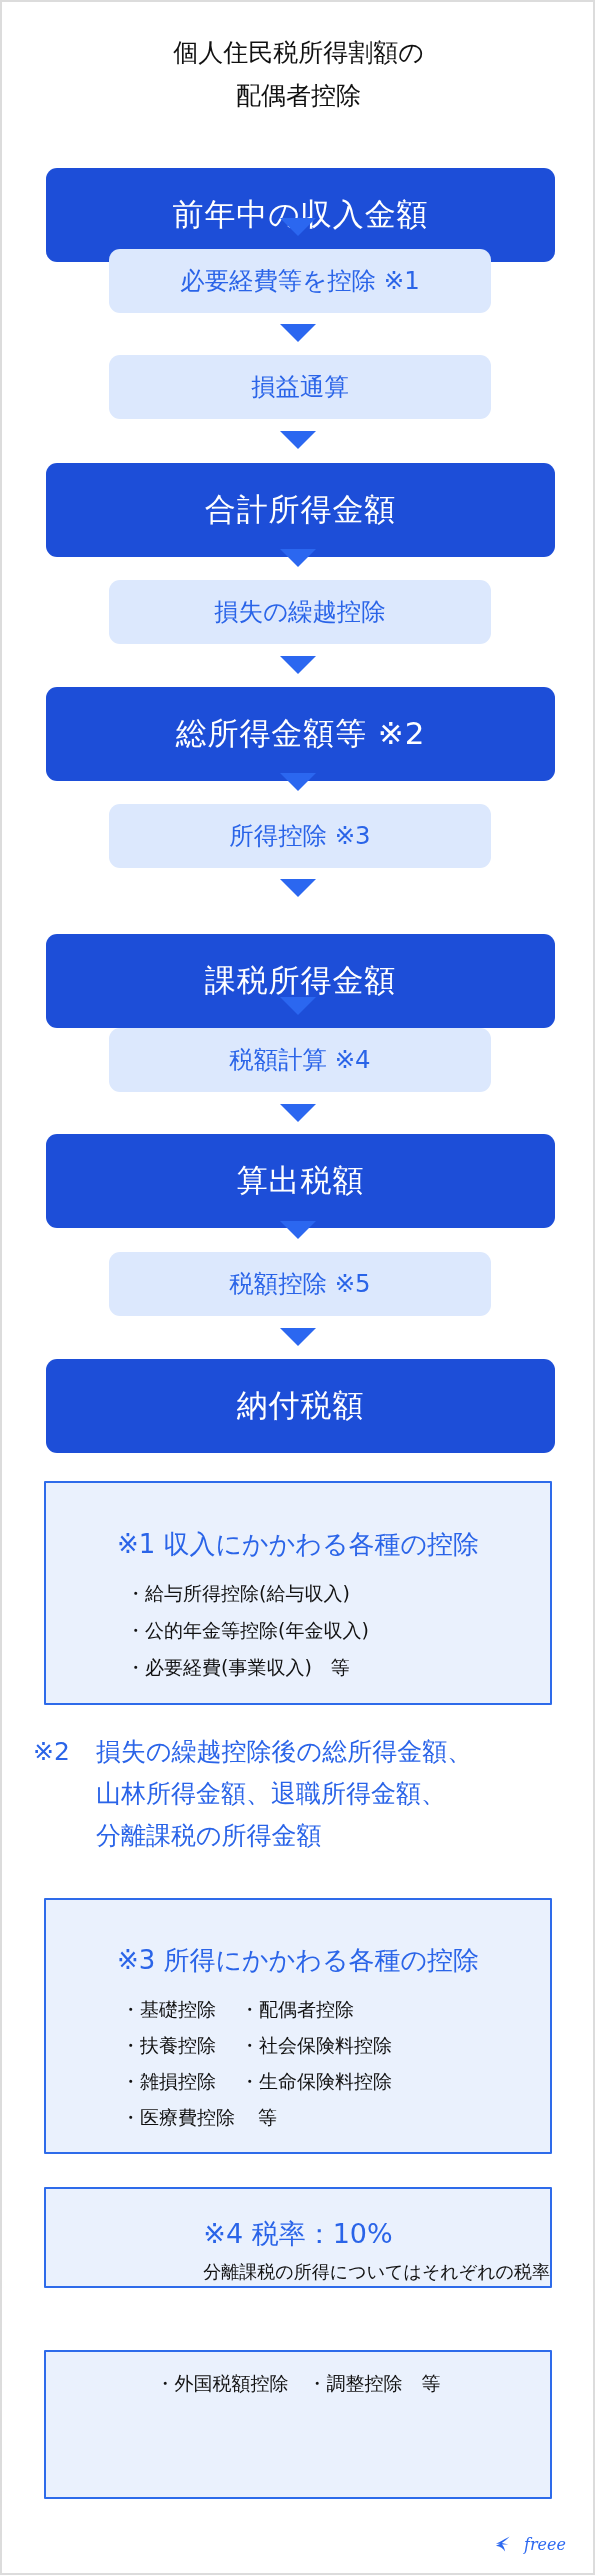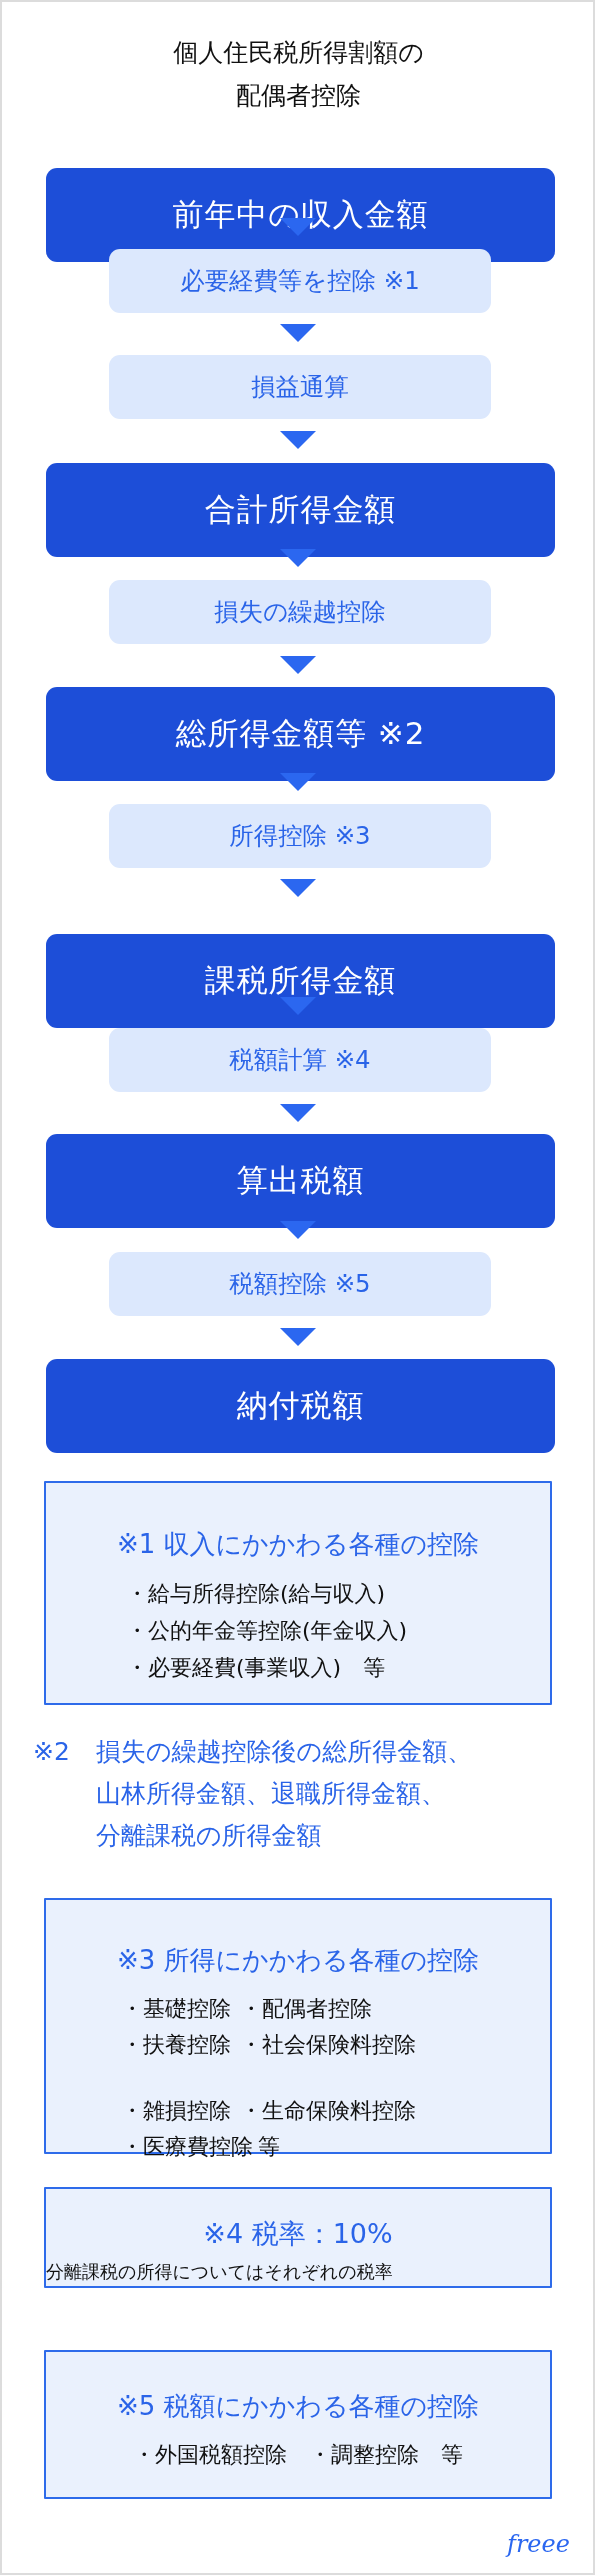--- a/index.html
+++ b/index.html
@@ -15,29 +15,29 @@
   .primary { left: 46px; width: 509px; height: 94px; border-radius: 11px;
              background: #1d4ed8; color: #ffffff; font-size: 31px; letter-spacing: 0.9px; }
   .secondary { left: 109px; width: 382px; height: 64px; border-radius: 11px;
                background: #dce8fd; color: #2a64e8; font-size: 24.4px; }
   .arrow { position: absolute; left: 280px; width: 0; height: 0;
            border-left: 18px solid transparent; border-right: 18px solid transparent;
            border-top: 18px solid #2b67f0; }
   .note { position: absolute; left: 44px; width: 508px; box-sizing: border-box;
           border: 2.7px solid #2e6bea; border-radius: 1px; background: #eaf1fd; }
   .note-head { color: #2a64e8; font-size: 26px; text-align: center; white-space: nowrap; }
-  .note-list { color: #111111; font-size: 22px; line-height: 36px; white-space: nowrap; }
+  .note-list { color: #111111; font-size: 19px; line-height: 36px; white-space: nowrap; }
   .note2 { position: absolute; left: 33px; top: 1731px; color: #2a64e8;
            font-size: 25px; line-height: 42px; }
   .note2 .row { display: flex; white-space: nowrap; }
   .note2 .mark { width: 63px; flex: none; }
   .logo { position: absolute; left: 494px; top: 2526px; width: 72px; height: 36px;
           display: flex; align-items: center; color: #2b67f0; }
   .logo .word { font-family: "DejaVu Serif", "Liberation Serif", serif; font-style: italic;
-                font-size: 24px; margin-left: 13px; }
+                font-size: 16px; margin-left: 13px; }
 </style>
 </head>
 <body>
 
 <div class="frame"></div>
 
 <div class="title">
   <div>個人住民税所得割額の</div>
   <div>配偶者控除</div>
 </div>
@@ -94,38 +94,37 @@
   <div class="note-head" style="margin-top:42px; line-height:36px;">※3 所得にかかわる各種の控除</div>
   <div class="note-list" style="padding-left:75px; margin-top:12.7px;">
     <div style="display:flex;">
       <span style="width:119px;">・基礎控除</span>
       <span>・配偶者控除</span>
     </div>
     <div style="display:flex;">
       <span style="width:119px;">・扶養控除</span>
       <span>・社会保険料控除</span>
     </div>
-    <div style="display:flex;margin-top:30px;">
+    <div style="display:flex;">
       <span style="width:119px;">・雑損控除</span>
       <span>・生命保険料控除</span>
     </div>
     <div style="display:flex;">
       <span style="width:137px;">・医療費控除</span>
       <span>等</span>
     </div>
   </div>
 </div>
 
 <div class="note" style="top:2187px; height:101px;">
   <div class="note-head" style="margin-top:27px; line-height:36px; font-size:27px;">※4 税率：10%</div>
-  <div class="note-list" style="text-align:left; font-size:18px; line-height:31px; margin-top:3.6px;">分離課税の所得についてはそれぞれの税率</div>
+  <div class="note-list" style="text-align:right; font-size:18px; line-height:31px; margin-top:3.6px;">分離課税の所得についてはそれぞれの税率</div>
 </div>
 
 <div class="note" style="top:2350px; height:149px;">
-  <div class="note-head" style="margin-top:36px; line-height:36px;">※5 税額にかかわる各種の控除</div>
   <div class="note-list" style="text-align:center; margin-top:12.7px;">・外国税額控除　・調整控除　等</div>
 </div>
 
 <div class="logo">
   <svg width="23.5" height="23.5" viewBox="0 0 26 26">
     <path d="M24 2 C16 6 10 10 3 13 L10 13 L3 16 C10 17 14 20 17 25 C16 19 14 16 12 14 L22 14 L12 12 C16 9 20 6 24 2 Z" fill="#2b67f0"></path>
   </svg>
   <span class="word">freee</span>
 </div>
 

